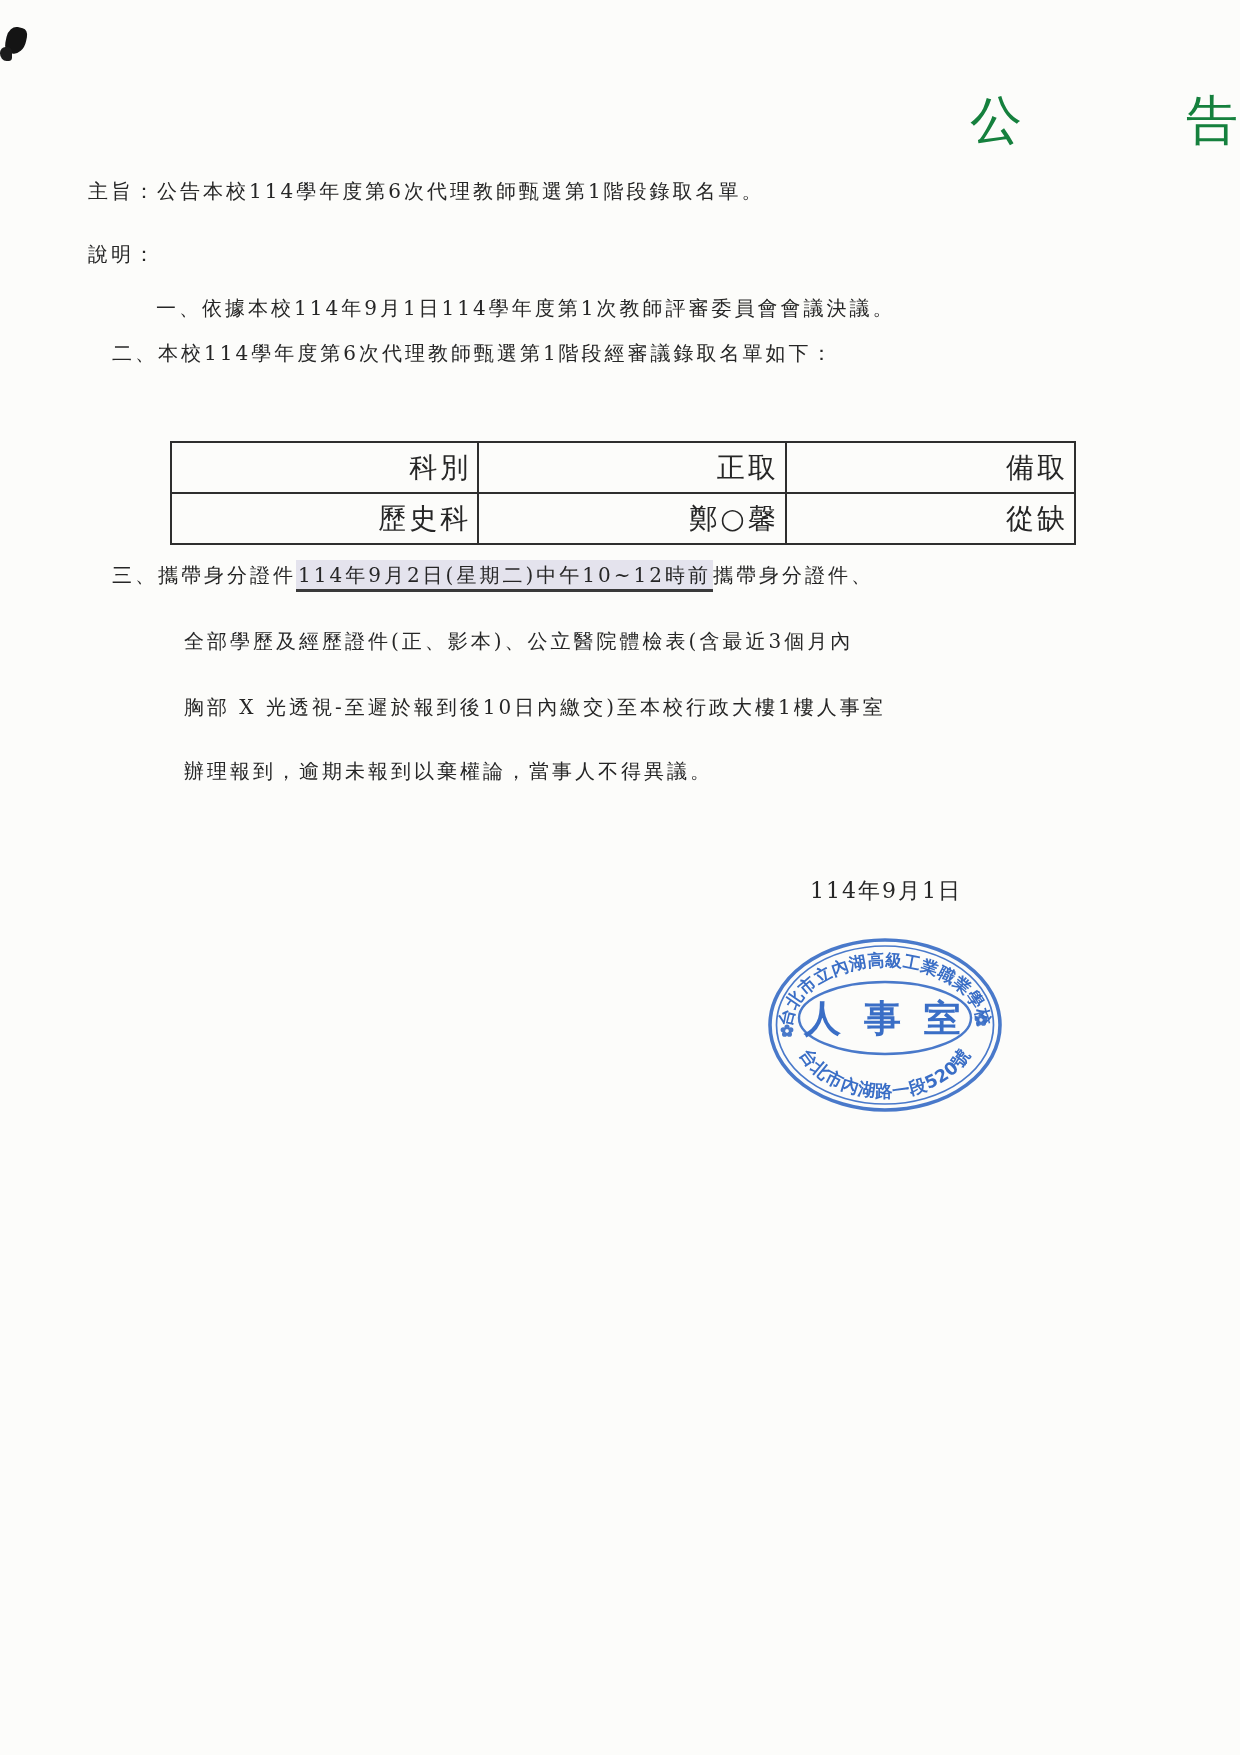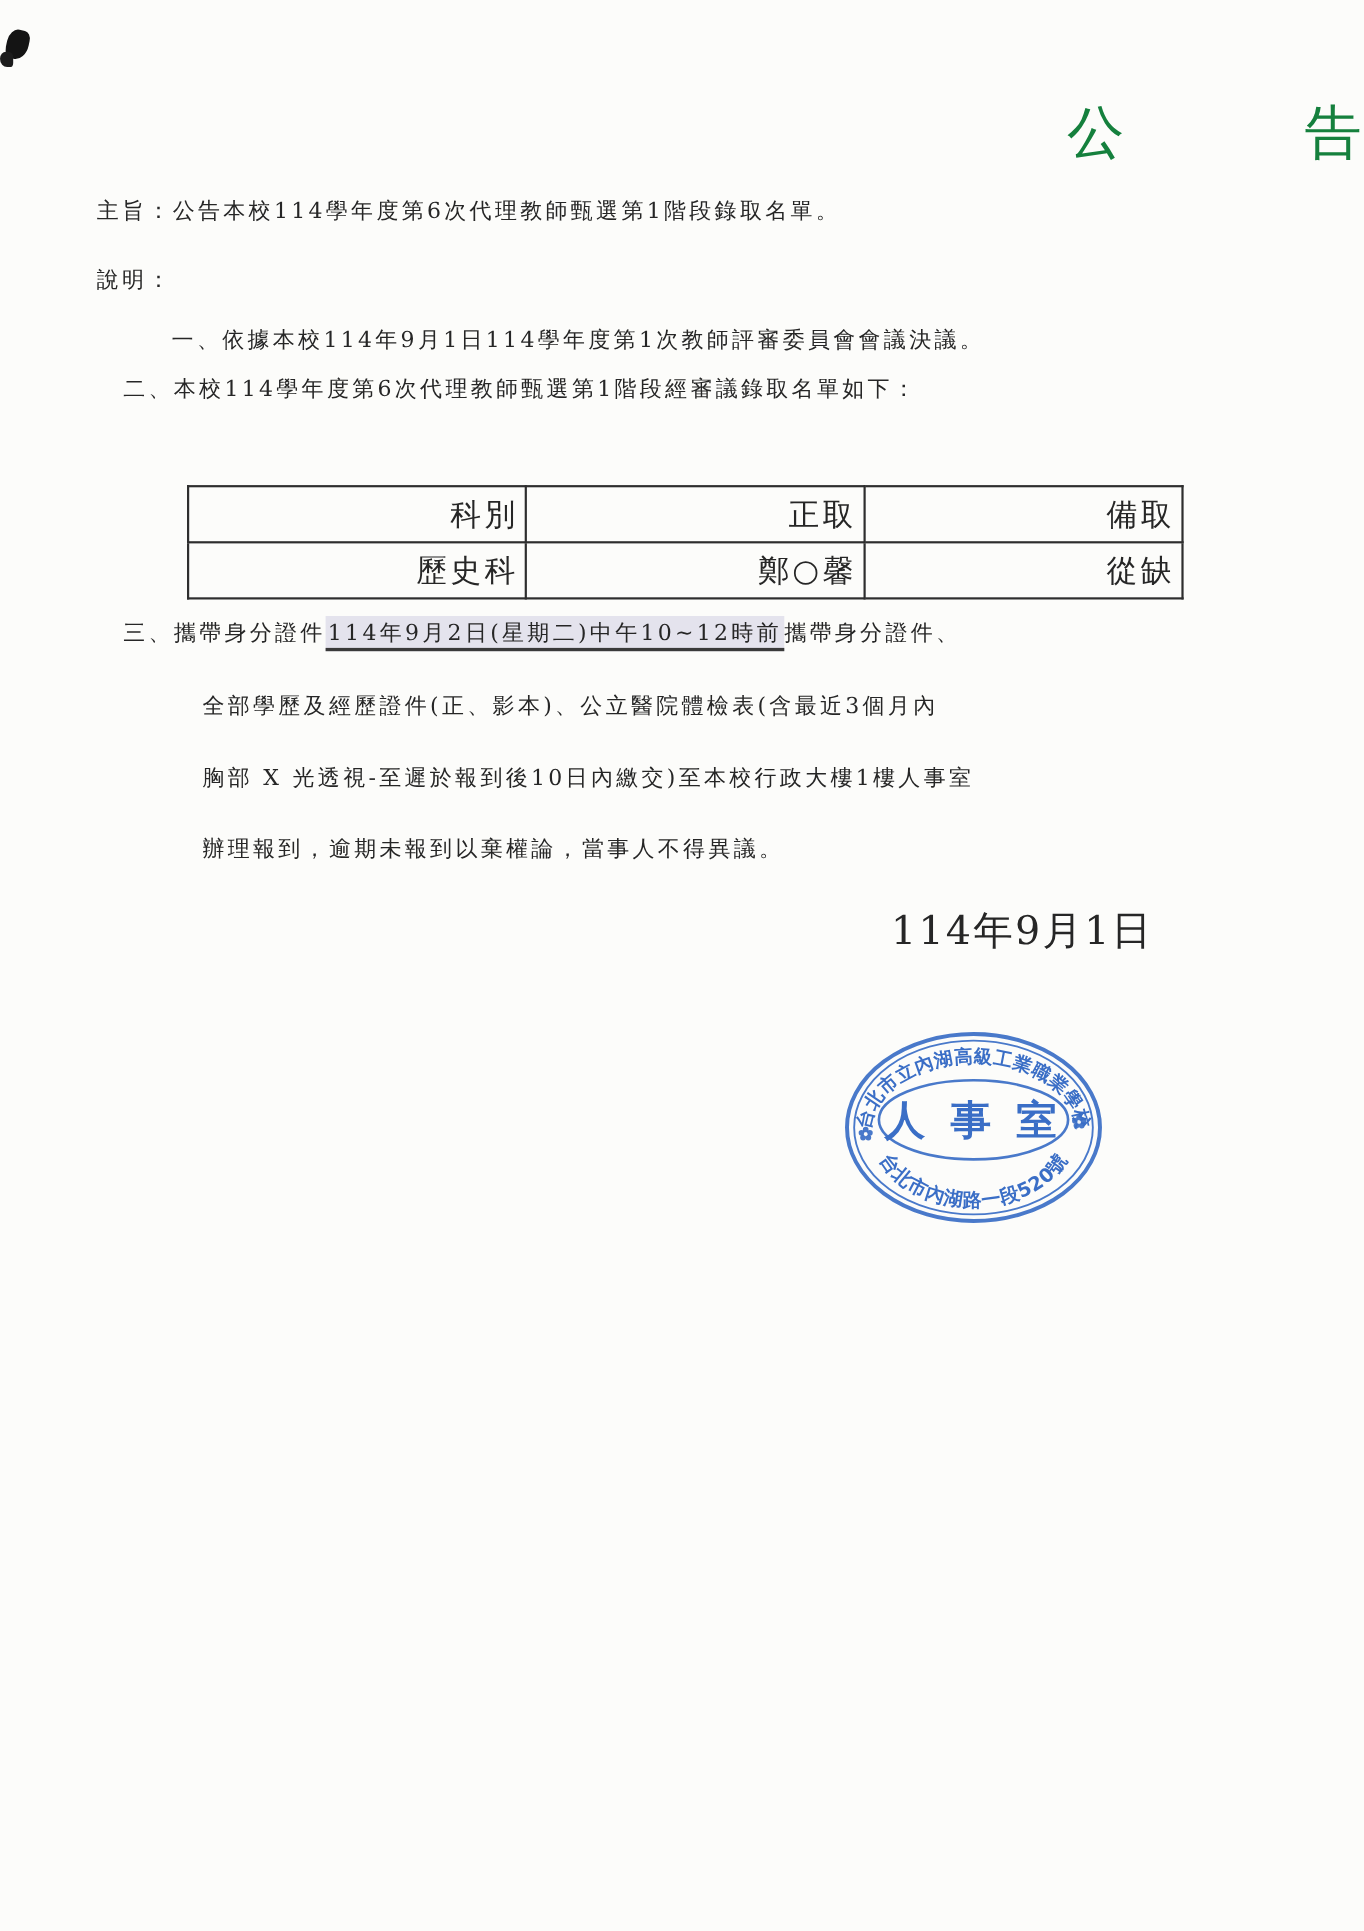--- a/index.html
+++ b/index.html
@@ -34,21 +34,21 @@
   .item3-l2 { top:622px; left:184px; }
   .item3-l3 { top:688px; left:184px; }
   .item3-l4 { top:752px; left:184px; }
   .hl {
     background:#e4e3ed;
     border-bottom:3px solid #3a3a3a;
     padding:3px 2px 2px 2px;
     text-align:center;
   }
 
-  .date { top:828px; left:810px; font-size:36px; letter-spacing:2px; }
+  .date { top:872px; left:810px; font-size:22px; letter-spacing:2px; }
 
   .stamp { position:absolute; left:762px; top:934px; width:246px; height:182px; }
   .stamp text {
     font-family:"DejaVu Sans","Liberation Sans",sans-serif;
     font-weight:bold;
   }
 
   .speck-a {
     position:absolute; left:6px; top:27px; width:20px; height:27px;
     background:#141414; border-radius:45% 30% 55% 35%;

